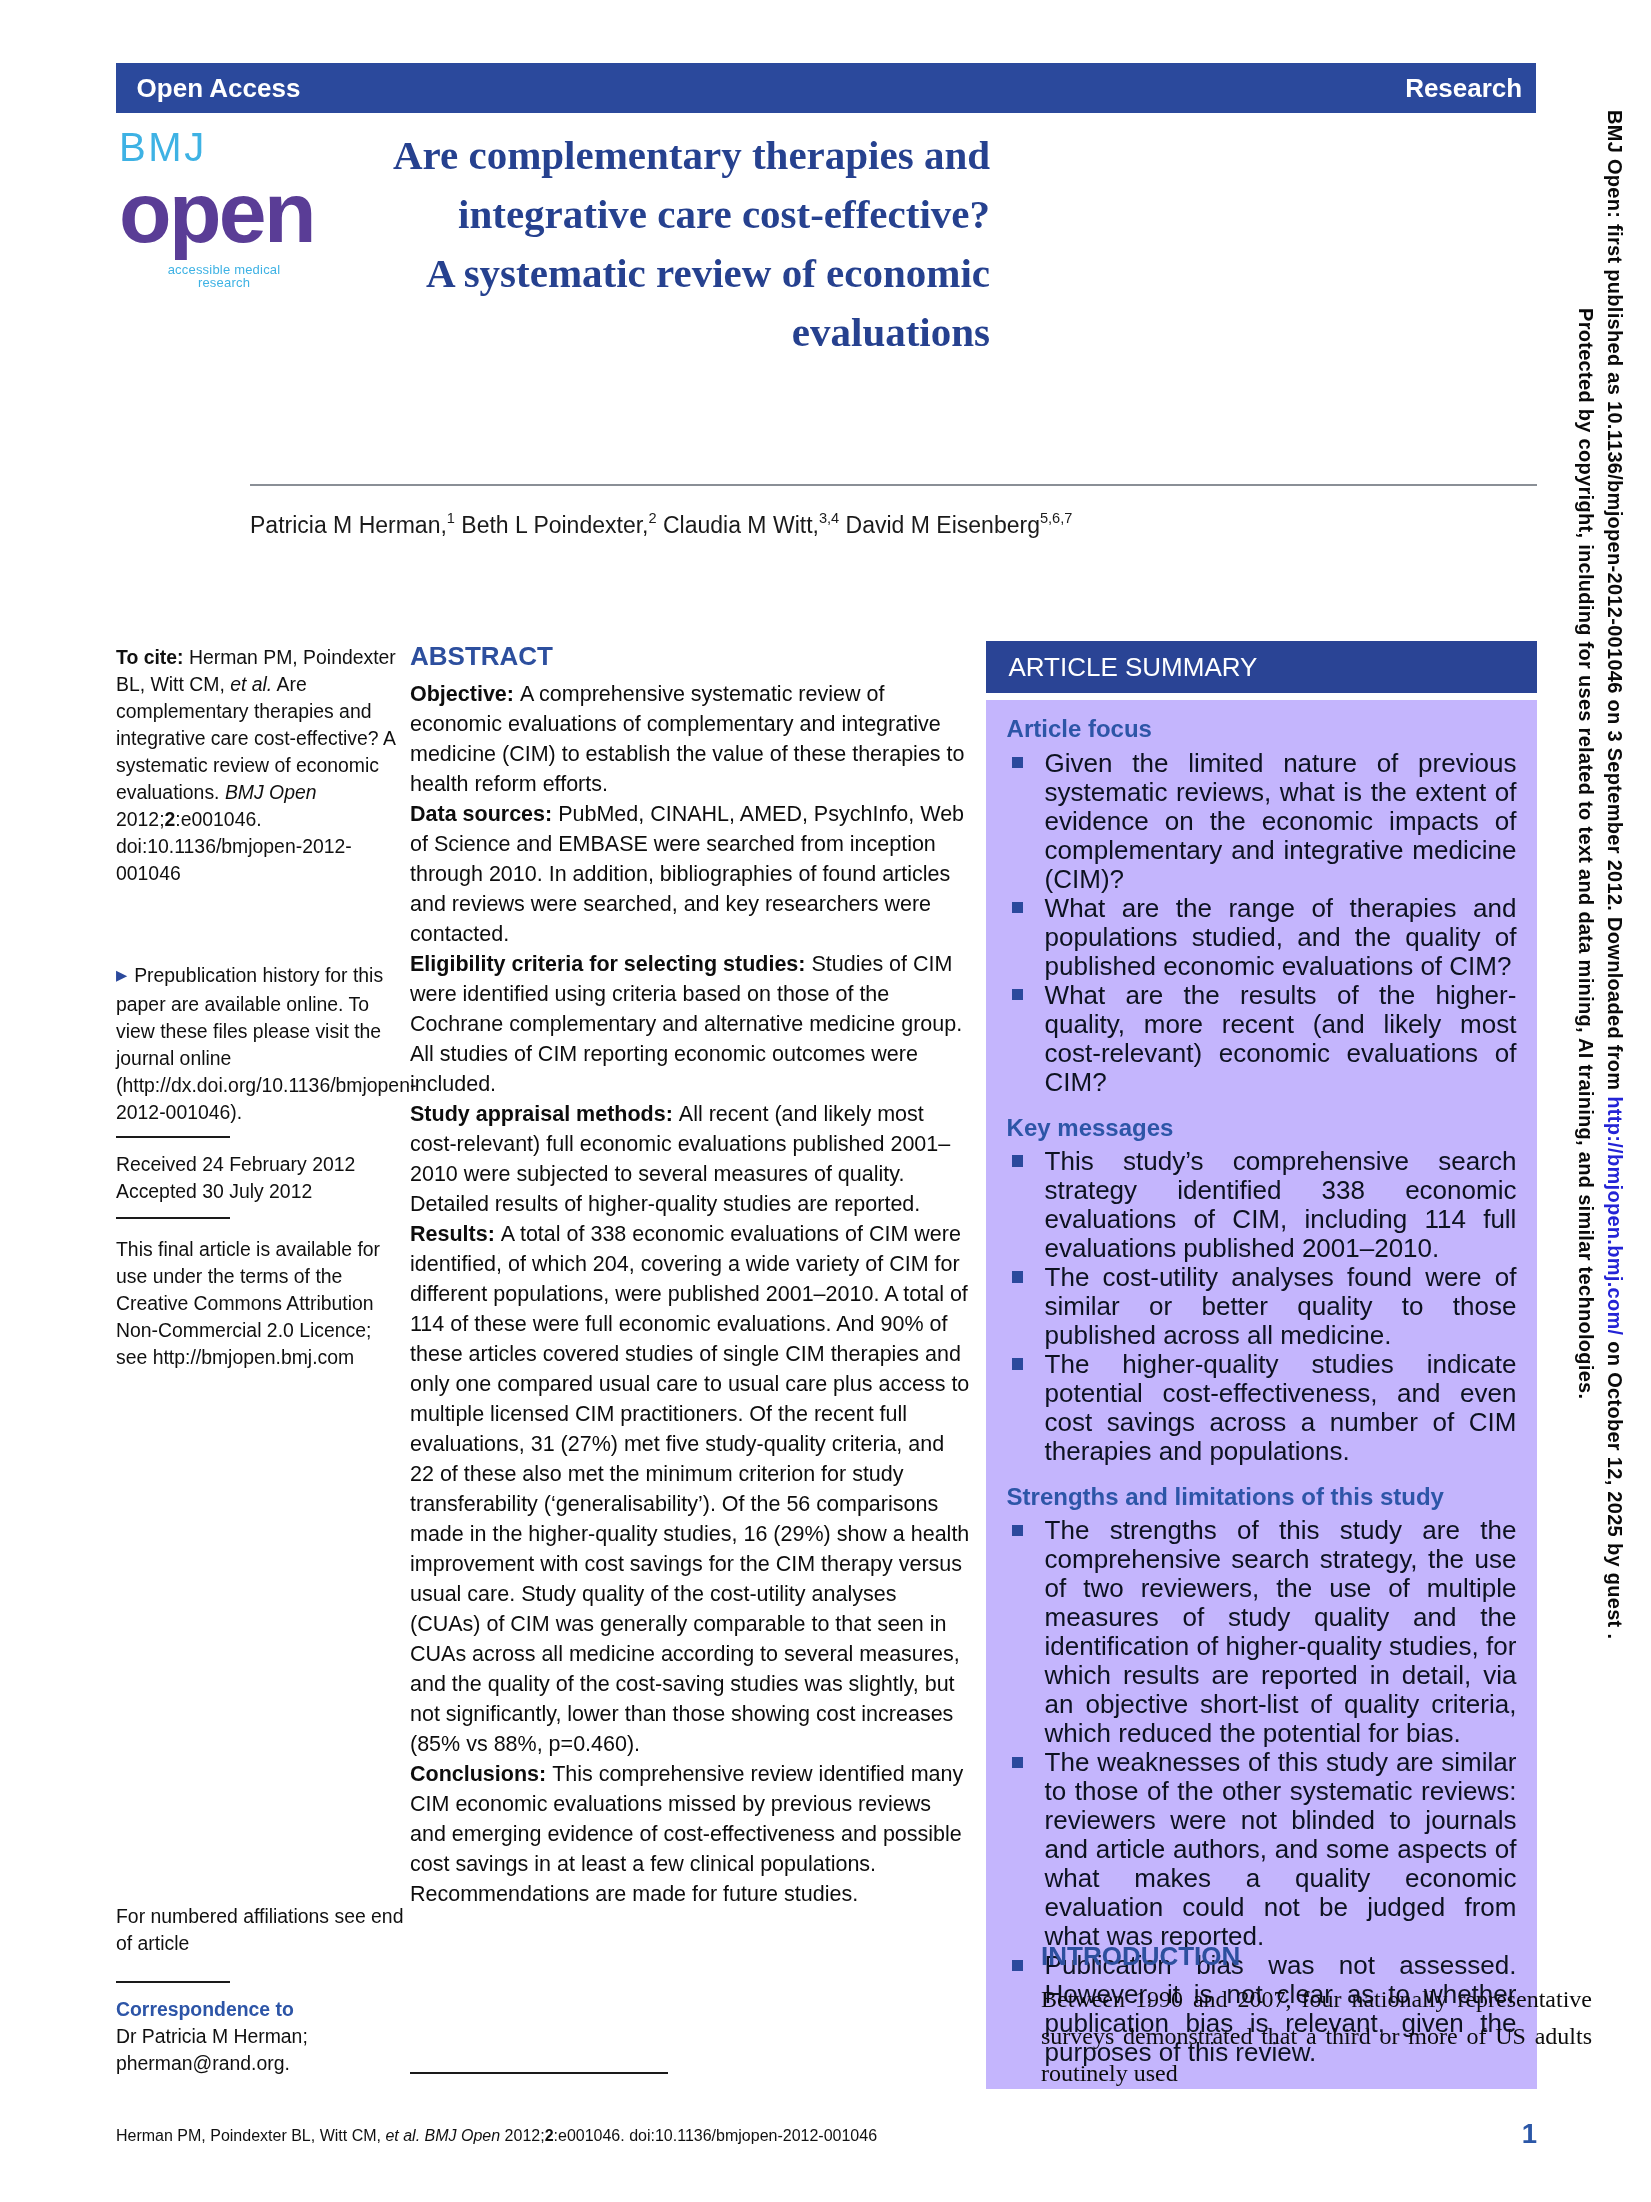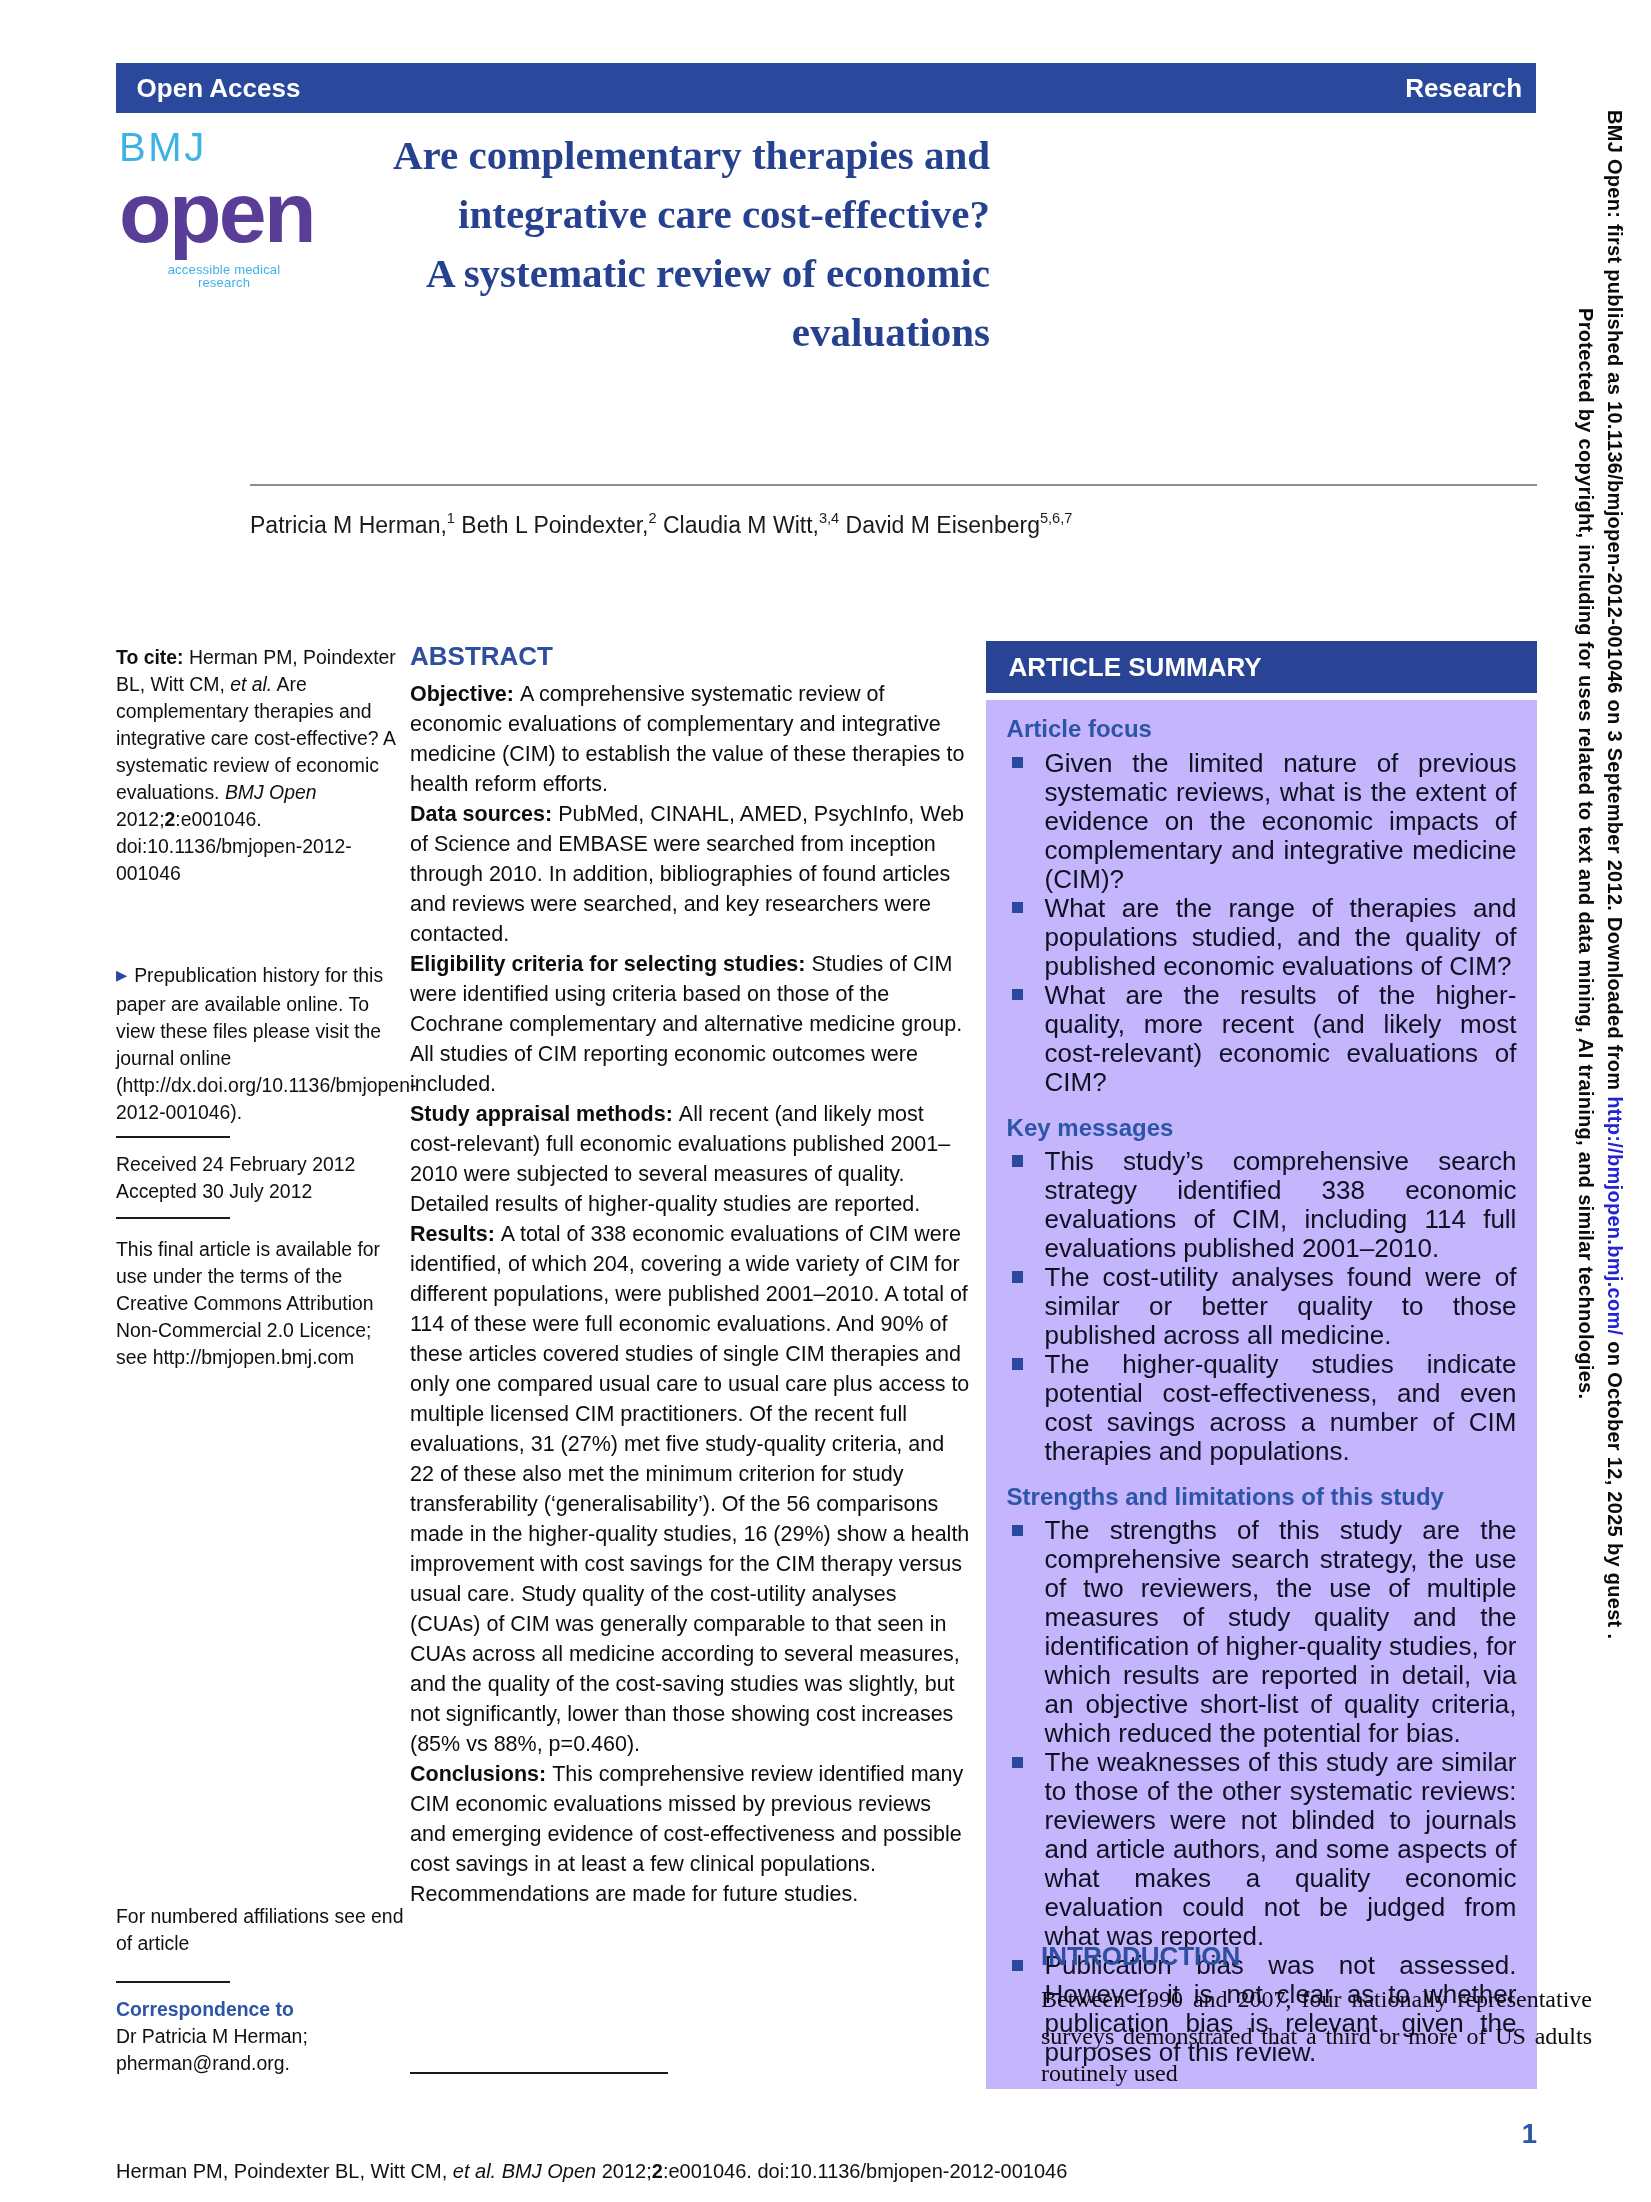--- a/index.html
+++ b/index.html
@@ -44,41 +44,41 @@
   
   .abstract{position:absolute;left:410px;top:641px;width:561px;}
   .abs-head{color:#2d4f9e;font-weight:bold;font-size:26px;margin:0 0 6.9px 0;}
   .abstract p{margin:0;font-size:21.5px;line-height:30px;color:#0d0d0d;}
   .lead{font-weight:bold;}
   .abstract-rule{position:absolute;left:410px;top:2072px;width:258px;height:1.7px;background:#1a1a1a;}
 
   
   .summary{position:absolute;left:986px;top:641px;width:551px;}
   .sum-header{
-    background:#2a4495;color:#fff;font-weight:bold;font-size:26px;height:52px;
+    background:#2a4495;color:#fff;font-weight:normal;font-size:26px;height:52px;
     line-height:52px;padding-left:22.4px;margin-bottom:6.9px;
   }
   .sum-body{background:#c4b5fd;padding:13.8px 20.6px 22.4px 20.6px;min-height:1127px;box-sizing:border-box;}
   .grp-head{color:#2d55a7;font-weight:bold;font-size:24px;margin:17px 0 5.2px 0;}
   .grp-head.first{margin-top:1.7px;}
   .sum-list{list-style:none;margin:0;padding:0;}
   .sum-bullet{position:relative;padding-left:38px;font-size:26px;line-height:29px;
     text-align:justify;color:#0d1220;}
   .sq{position:absolute;left:5.2px;top:8.6px;width:11.2px;height:11.2px;background:#2b499c;}
 
   
   .intro{position:absolute;left:1033px;top:1941px;width:551px;margin-left:8px;}
   .intro-head{color:#2d4f9e;font-weight:bold;font-size:26px;margin:0 0 8.6px 0;}
   .intro p{
     margin:0;font-family:"Liberation Serif",serif;font-size:24px;line-height:37px;
     text-align:justify;color:#0b0b0b;
   }
 
   
-  .footer{position:absolute;left:116px;top:2127px;font-size:20px;color:#101010;margin-top:33px;}
+  .footer{position:absolute;left:116px;top:2127px;font-size:16px;color:#101010;}
   .footer i{font-style:italic;}
   .page-num{position:absolute;right:115px;top:2118px;color:#2b57a7;font-weight:bold;font-size:27.5px;}
 
   
   .vt{
     writing-mode:vertical-rl;font-weight:bold;font-size:20px;color:#0a0a0a;
     letter-spacing:0.3px;white-space:nowrap;
   }
   .vt1{position:absolute;top:110px;right:26px;}
   .vt2{position:absolute;top:308px;right:55px;}

